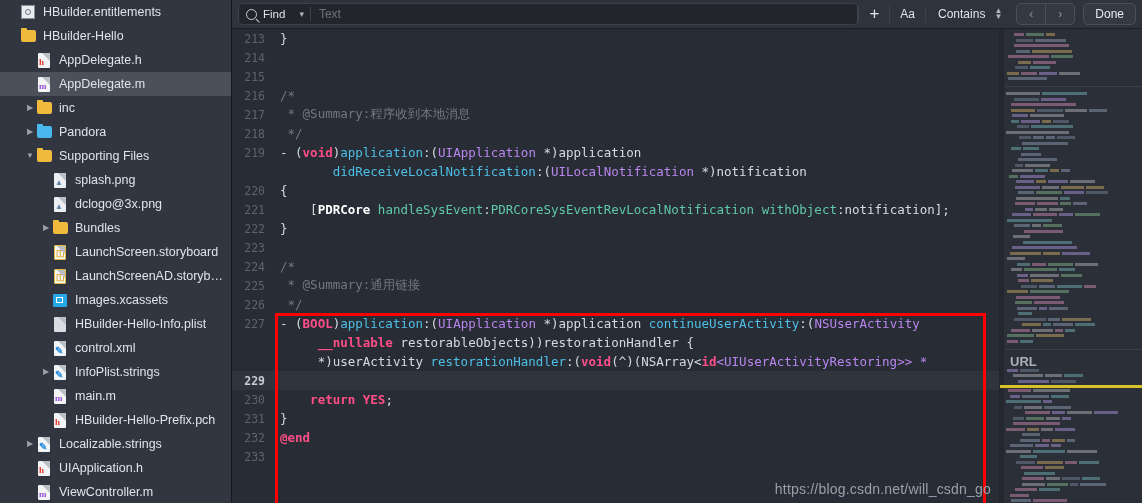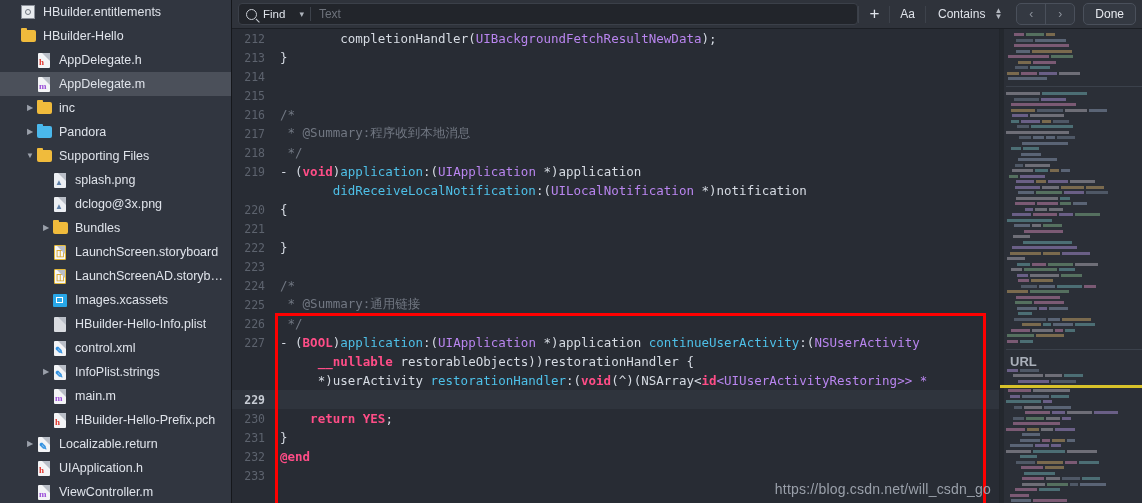--- a/index.html
+++ b/index.html
@@ -320,21 +320,21 @@
           <span class="flabel">HBuilder-Hello-Prefix.pch</span>
         </div>
         <div class="file-row">
           <span style="width:20px;flex:0 0 20px"></span>
           <span class="twisty">▶</span>
           <span class="ficon">
             <span class="ic-doc xml">
               <span class="lt">✎</span>
             </span>
           </span>
-          <span class="flabel">Localizable.return</span>
+          <span class="flabel">Localizable.strings</span>
         </div>
         <div class="file-row">
           <span style="width:20px;flex:0 0 20px"></span>
           <span class="twisty"></span>
           <span class="ficon">
             <span class="ic-doc h">
               <span class="lt">h</span>
             </span>
           </span>
           <span class="flabel">UIApplication.h</span>
@@ -380,31 +380,30 @@
       <div class="navgrp">
         <div>‹</div>
         <div>›</div>
       </div>
       <div class="done-btn">Done</div>
     </div>
 
     <div class="editor-wrap">
       <div class="code-area">
         <div id="code-lines">
-            <div class="line"><span class="ln">212</span><span class="code"><span class="wh">        </span><span class="wh">completionHandler</span><span class="wh">(</span><span class="ty">UIBackgroundFetchResultNewData</span><span class="wh">);</span></span></div>
             <div class="line"><span class="ln">213</span><span class="code"><span class="wh">}</span></span></div>
             <div class="line"><span class="ln">214</span><span class="code"></span></div>
             <div class="line"><span class="ln">215</span><span class="code"></span></div>
             <div class="line"><span class="ln">216</span><span class="code"><span class="cm">/*</span></span></div>
             <div class="line"><span class="ln">217</span><span class="code"><span class="cm"> * @Summary:程序收到本地消息</span></span></div>
             <div class="line"><span class="ln">218</span><span class="code"><span class="cm"> */</span></span></div>
             <div class="line"><span class="ln">219</span><span class="code"><span class="wh">- (</span><span class="kw">void</span><span class="wh">)</span><span class="fn">application</span><span class="wh">:(</span><span class="ty">UIApplication</span><span class="wh"> *)application</span></span></div>
             <div class="line"><span class="ln"></span><span class="code"><span class="wh">       </span><span class="fn">didReceiveLocalNotification</span><span class="wh">:(</span><span class="ty">UILocalNotification</span><span class="wh"> *)notification</span></span></div>
             <div class="line"><span class="ln">220</span><span class="code"><span class="wh">{</span></span></div>
-            <div class="line"><span class="ln">221</span></div>
+            <div class="line"><span class="ln">221</span><span class="code"><span class="wh">    [</span><span class="pl">PDRCore</span><span class="wh"> </span><span class="str">handleSysEvent</span><span class="wh">:</span><span class="str">PDRCoreSysEventRevLocalNotification</span><span class="wh"> </span><span class="str">withObject</span><span class="wh">:notification];</span></span></div>
             <div class="line"><span class="ln">222</span><span class="code"><span class="wh">}</span></span></div>
             <div class="line"><span class="ln">223</span><span class="code"></span></div>
             <div class="line"><span class="ln">224</span><span class="code"><span class="cm">/*</span></span></div>
             <div class="line"><span class="ln">225</span><span class="code"><span class="cm"> * @Summary:通用链接</span></span></div>
             <div class="line"><span class="ln">226</span><span class="code"><span class="cm"> */</span></span></div>
             <div class="line"><span class="ln">227</span><span class="code"><span class="wh">- (</span><span class="kw">BOOL</span><span class="wh">)</span><span class="fn">application</span><span class="wh">:(</span><span class="ty">UIApplication</span><span class="wh"> *)application </span><span class="fn">continueUserActivity</span><span class="wh">:(</span><span class="ty">NSUserActivity</span></span></div>
             <div class="line"><span class="ln"></span><span class="code"><span class="wh">     </span><span class="kw">__nullable</span><span class="wh"> restorableObjects))restorationHandler {</span></span></div>
             <div class="line"><span class="ln"></span><span class="code"><span class="wh">     *)userActivity </span><span class="fn">restorationHandler</span><span class="wh">:(</span><span class="kw">void</span><span class="wh">(^)(NSArray&lt;</span><span class="kw">id</span><span class="ty">&lt;UIUserActivityRestoring&gt;&gt; *</span></span></div>
             <div class="line hl"><span class="ln cur">229</span></div>
             <div class="line"><span class="ln">230</span><span class="code"><span class="wh">    </span><span class="kw">return</span><span class="wh"> </span><span class="kw">YES</span><span class="wh">;</span></span></div>

